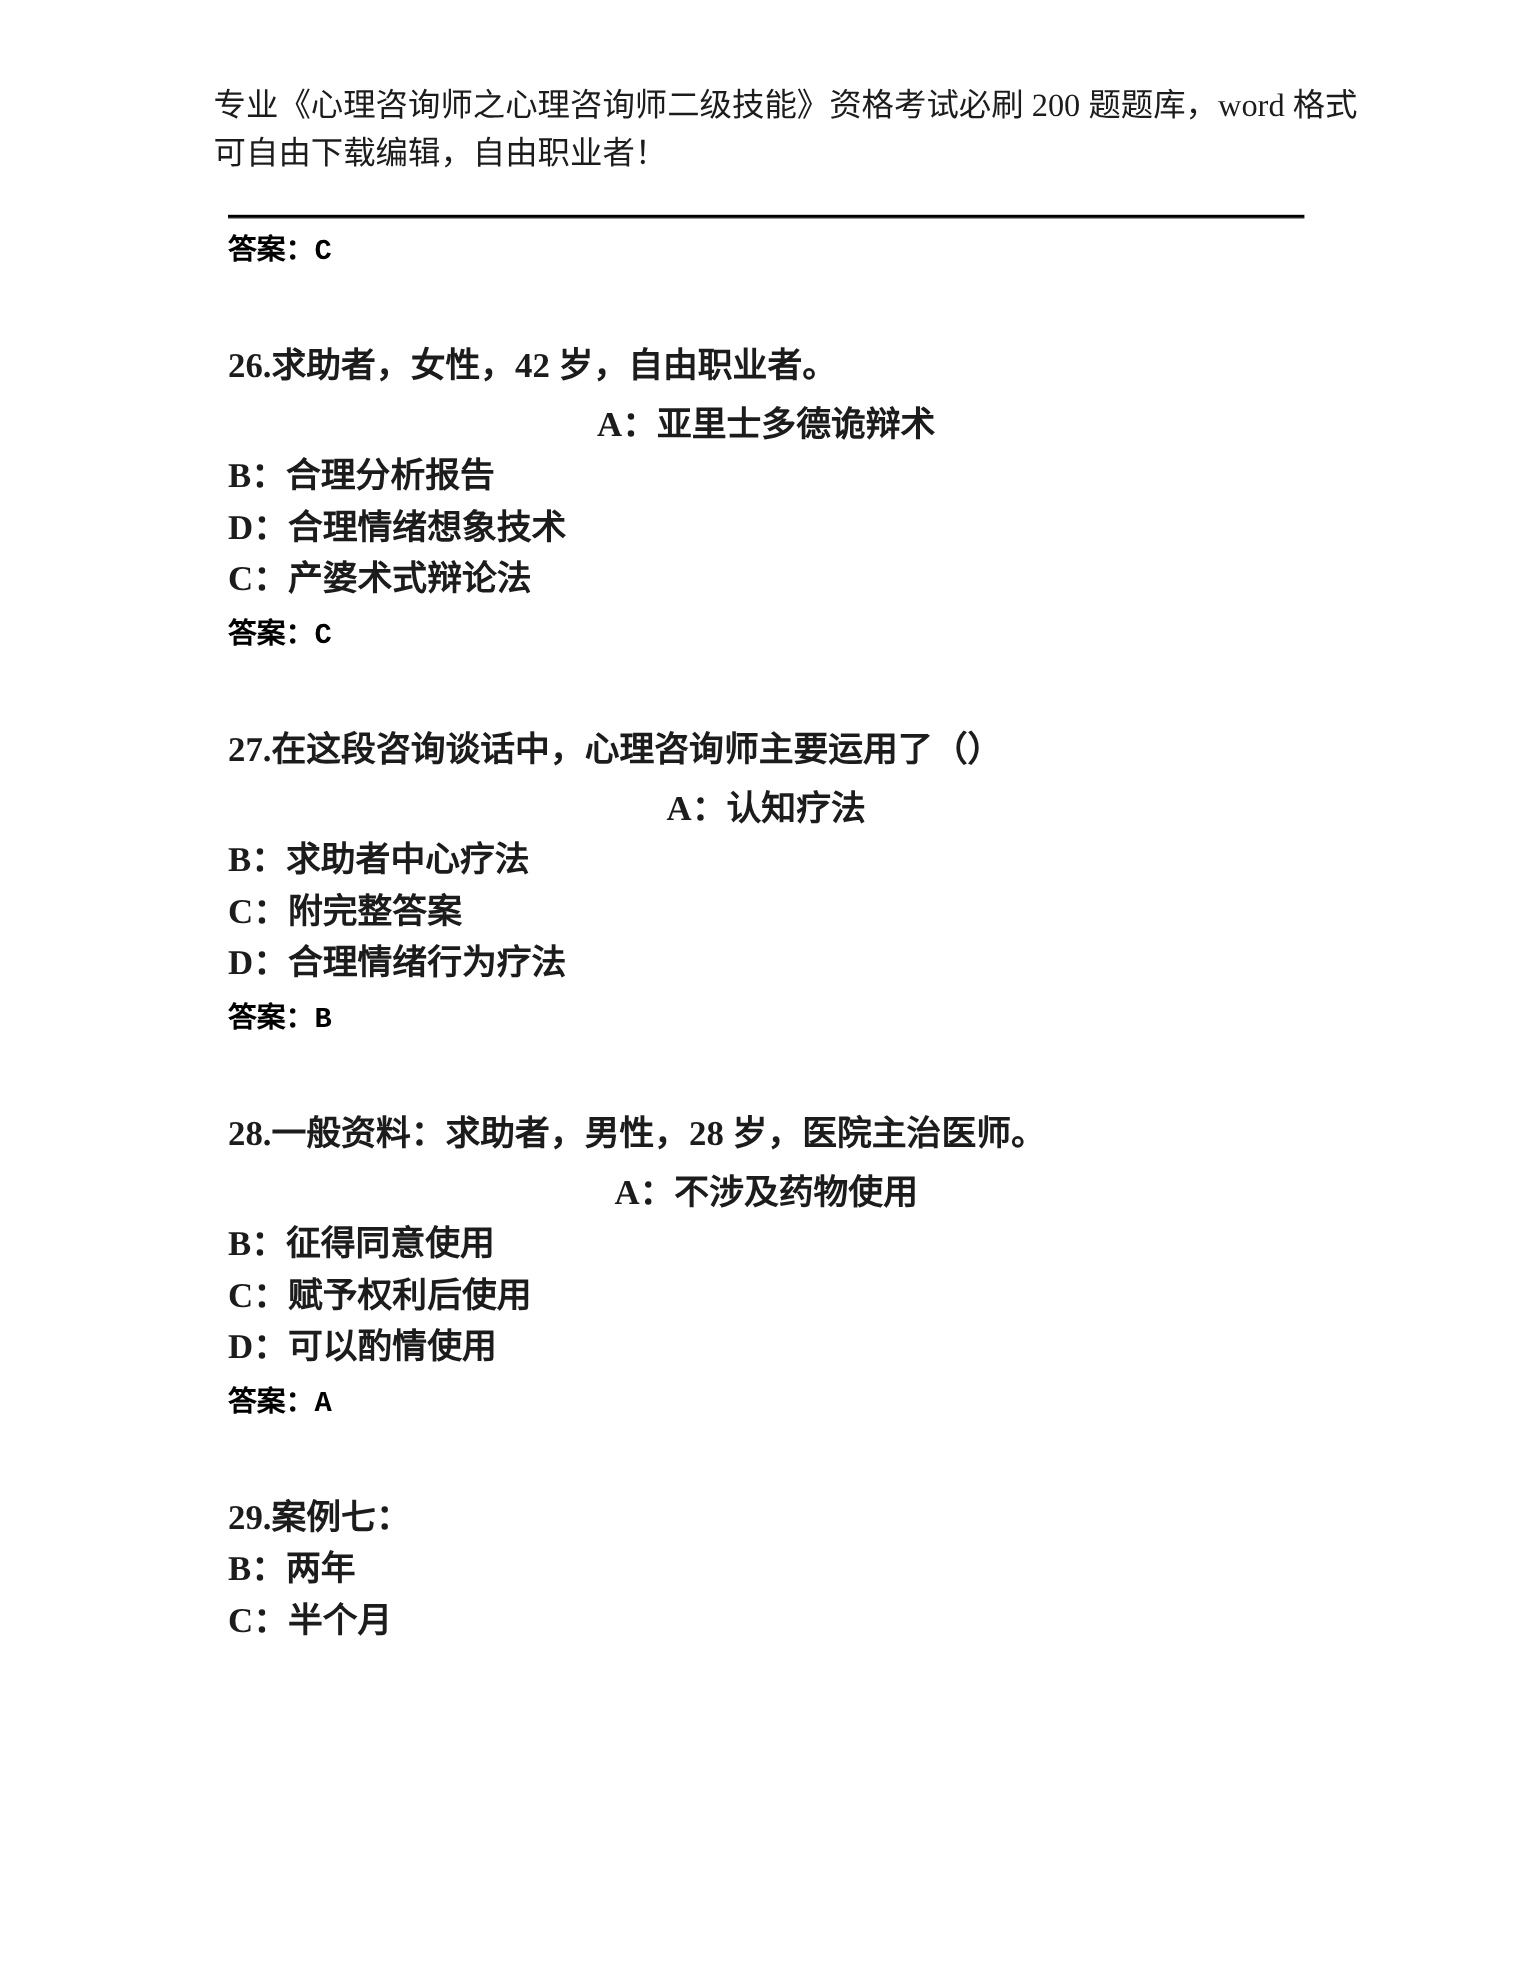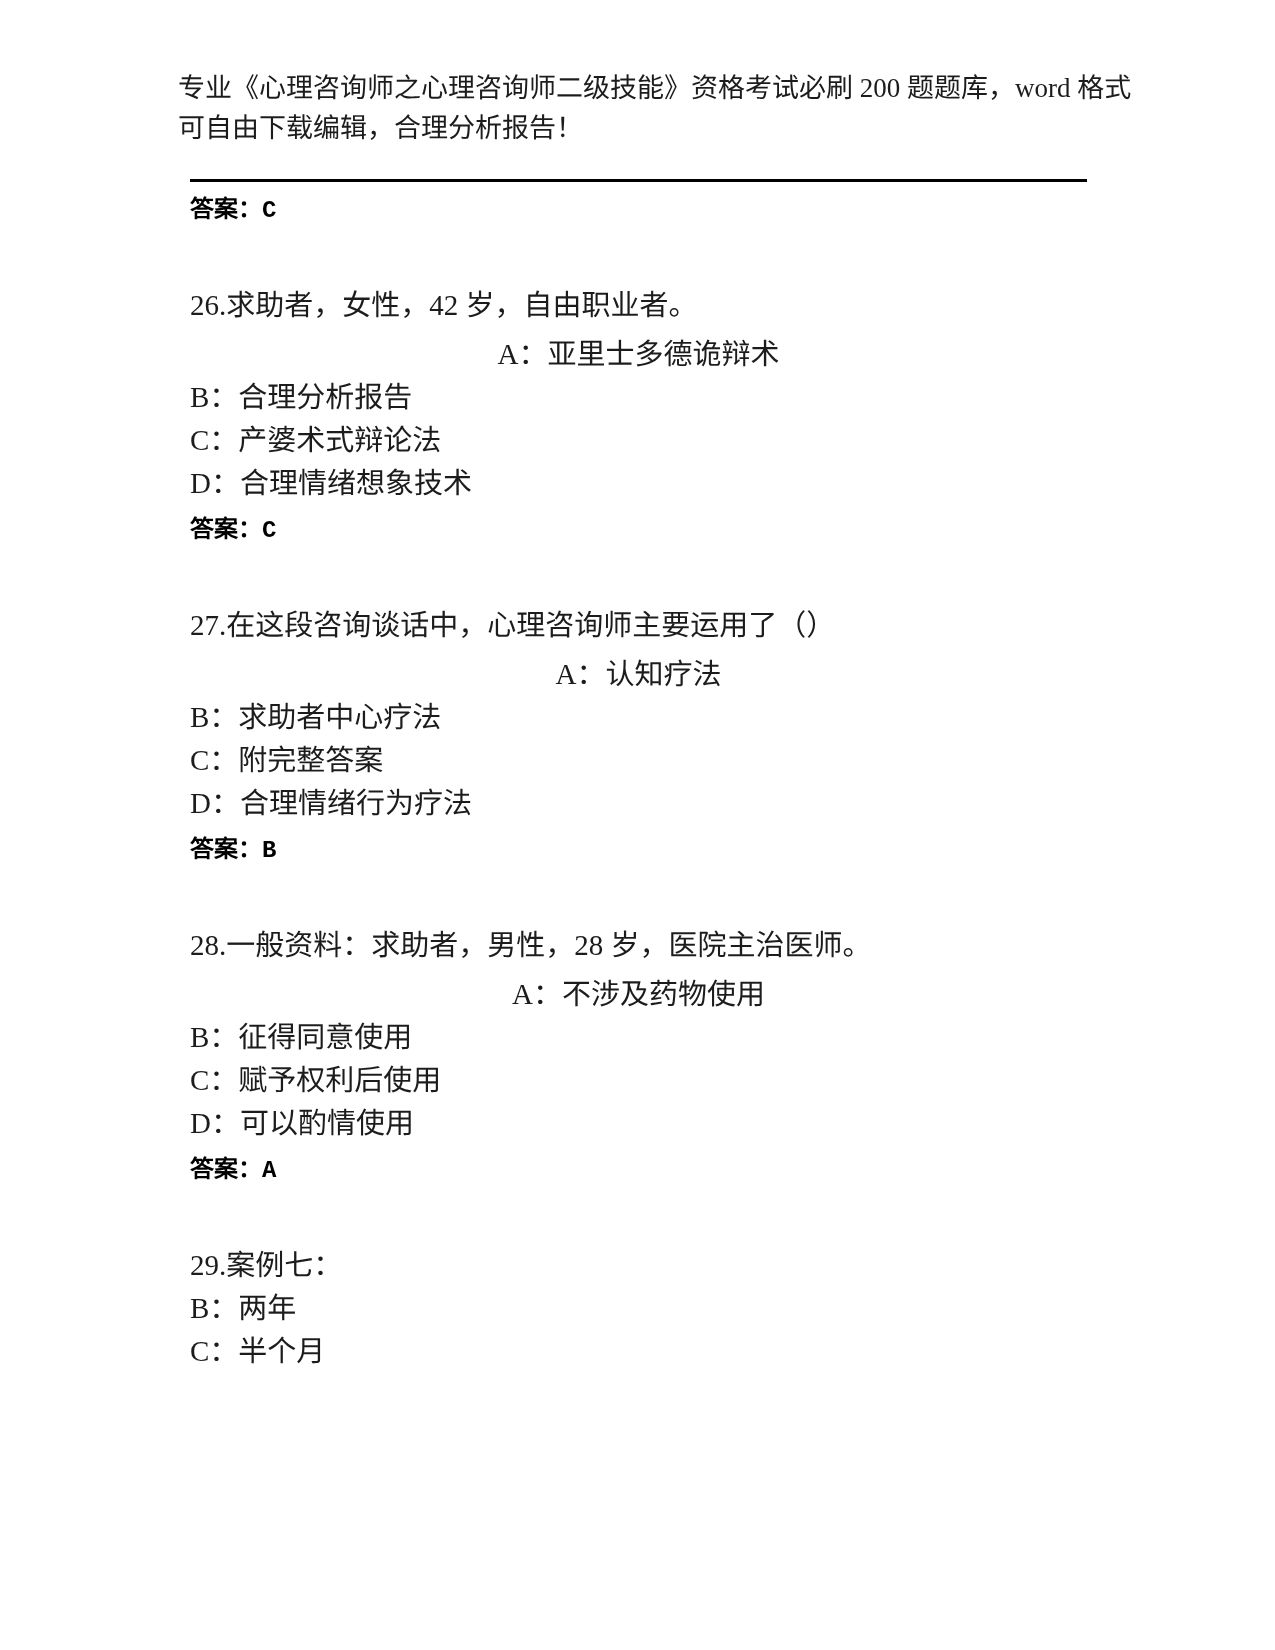--- a/index.html
+++ b/index.html
@@ -35,54 +35,54 @@
     margin-top: 31px;
     height: 3px;
     border-top: 2px solid #000000;
     border-bottom: 1px solid #000000;
   }
   .line {
     margin: 0;
     font-size: 29px;
     line-height: 43px;
     white-space: nowrap;
-    font-weight: 400;
+    font-weight: 700;
   }
   .answer {
     font-weight: 700;
     color: #000000;
     margin-top: 4px;
     font-family: "Liberation Mono", "DejaVu Sans Mono", "Liberation Serif", serif;
     font-size: 24px;
   }
   .orphan-answer { margin-top: 7px; }
   .question { margin-top: 52px; }
   .option-first { margin-top: 6px; text-align: center; }
 </style>
 </head>
 <body>
 
 <div class="page">
 
   <header class="doc-header">
     <p class="h-line">专业《心理咨询师之心理咨询师二级技能》资格考试必刷 200 题题库，word 格式</p>
-    <p class="h-line">可自由下载编辑，合理分析报告！</p>
+    <p class="h-line">可自由下载编辑，自由职业者！</p>
     <div class="header-rule"></div>
   </header>
 
   <main>
 
     <p class="line answer orphan-answer">答案：C</p>
 
     <section>
       <p class="line question">26.求助者，女性，42 岁，自由职业者。</p>
       <p class="line option option-first">A：亚里士多德诡辩术</p>
       <p class="line option">B：合理分析报告</p>
+      <p class="line option">D：合理情绪想象技术</p>
       <p class="line option">C：产婆术式辩论法</p>
-      <p class="line option">D：合理情绪想象技术</p>
       <p class="line answer">答案：C</p>
     </section>
 
     <section>
       <p class="line question">27.在这段咨询谈话中，心理咨询师主要运用了（）</p>
       <p class="line option option-first">A：认知疗法</p>
       <p class="line option">B：求助者中心疗法</p>
       <p class="line option">C：附完整答案</p>
       <p class="line option">D：合理情绪行为疗法</p>
       <p class="line answer">答案：B</p>

